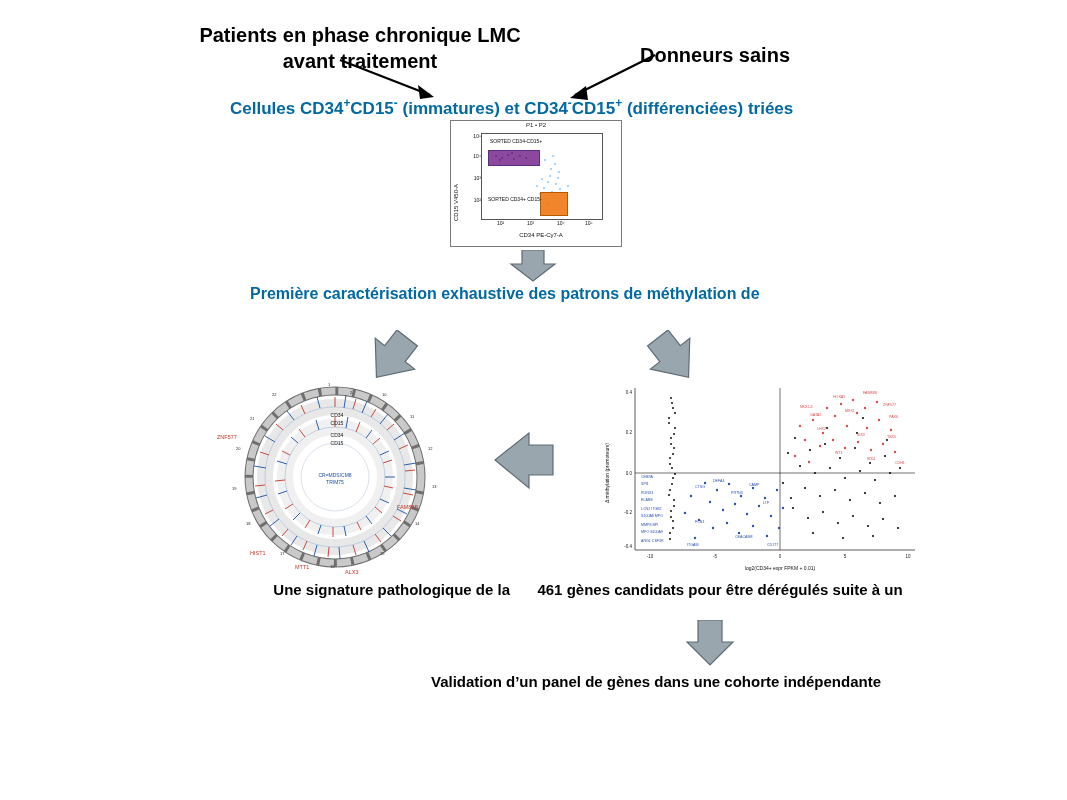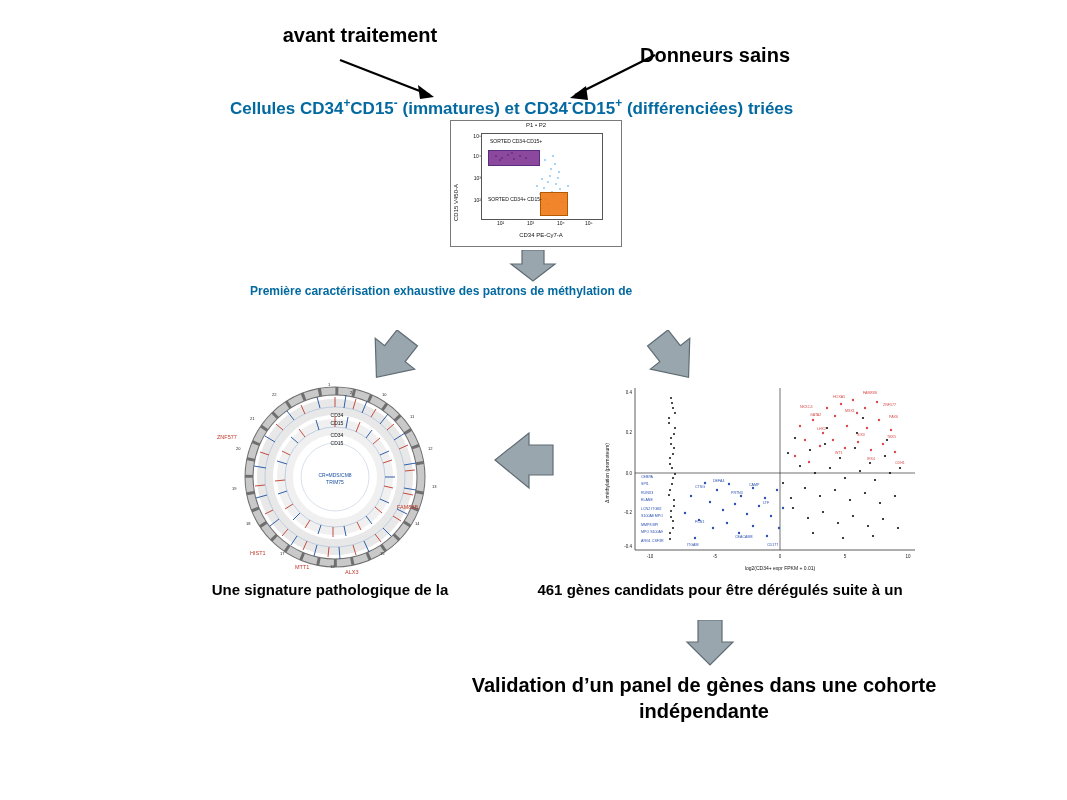--- a/index.html
+++ b/index.html
@@ -16,24 +16,24 @@
   }
   .txt-blue{
     color:#0369a1;font-weight:bold;text-align:left;line-height:1.35;
   }
   sup{font-size:0.7em;vertical-align:super;}
 
   
   #label-patients{left:180px;top:22px;width:360px;font-size:20px;}
   #label-donneurs{left:600px;top:42px;width:230px;font-size:20px;}
   #label-sorted{left:230px;top:95px;width:620px;font-size:17px;}
-  #label-caracterisation{left:250px;top:283px;width:580px;font-size:12px;}
-  #label-signature{left:150px;top:580px;width:360px;font-size:15px;}
+  #label-caracterisation{left:250px;top:283px;width:580px;font-size:16px;}
+  #label-signature{left:150px;top:580px;width:360px;font-size:15px;text-align:right;}
   #label-341{left:510px;top:580px;width:420px;font-size:15px;}
-  #label-validation{left:424px;top:672px;width:560px;font-size:20px;}
+  #label-validation{left:376px;top:672px;width:560px;font-size:15px;}
 
   
   .thin-arrow{stroke:#000;stroke-width:2.2;fill:none;}
   .thin-head{fill:#000;}
   .grey-body{fill:#9aa6ad;stroke:#5f6c74;stroke-width:1.2;}
 
   
   #facs{
     left:450px;top:120px;width:170px;height:125px;
     background:#ffffff;border:1px solid #7a7a7a;
@@ -71,20 +71,21 @@
 
   
   #circos{left:210px;top:380px;width:250px;height:195px;}
   
   #scatter{left:595px;top:378px;width:330px;height:200px;border:0;}
 </style>
 </head>
 <body>
 
 <div class="abs txt-black" id="label-patients">
+  <div>Patients en phase chronique LMC</div>
   <div>avant traitement</div>
 </div>
 
 <div class="abs txt-black" id="label-donneurs">Donneurs sains</div>
 
 <svg class="abs" style="left:330px;top:55px;width:130px;height:55px;">
   <line class="thin-arrow" x1="10" y1="5" x2="100" y2="40"></line>
   <polygon class="thin-head" points="104,42 88,30 90,44"></polygon>
 </svg>
 

